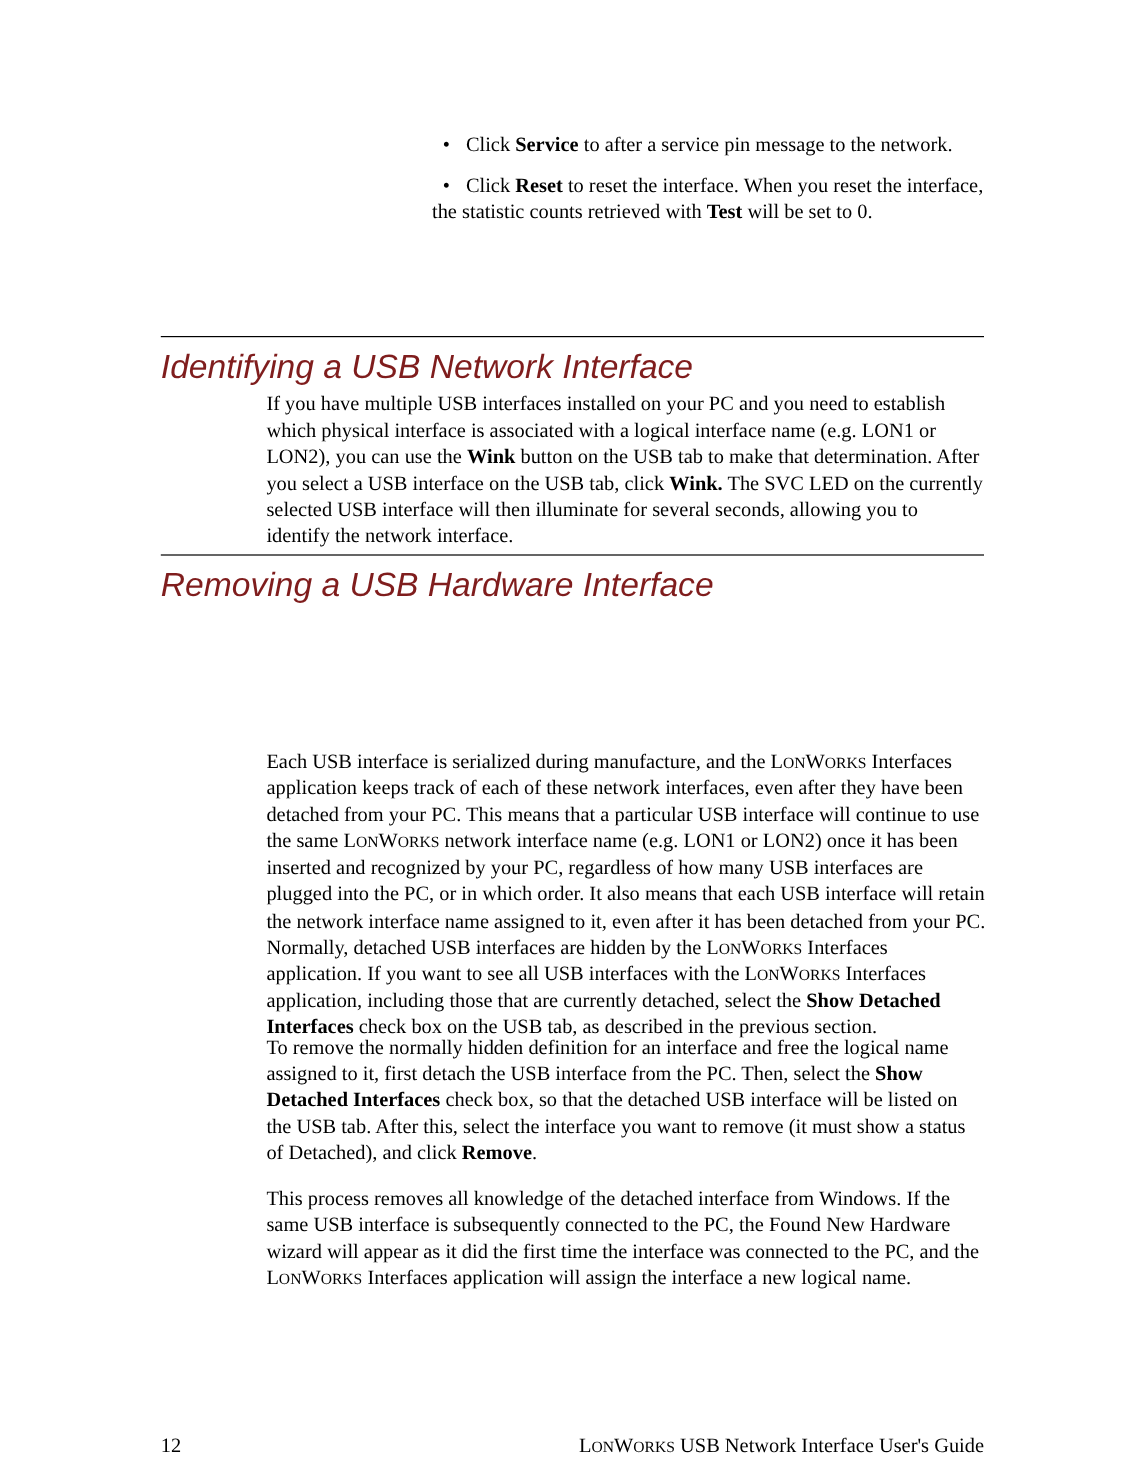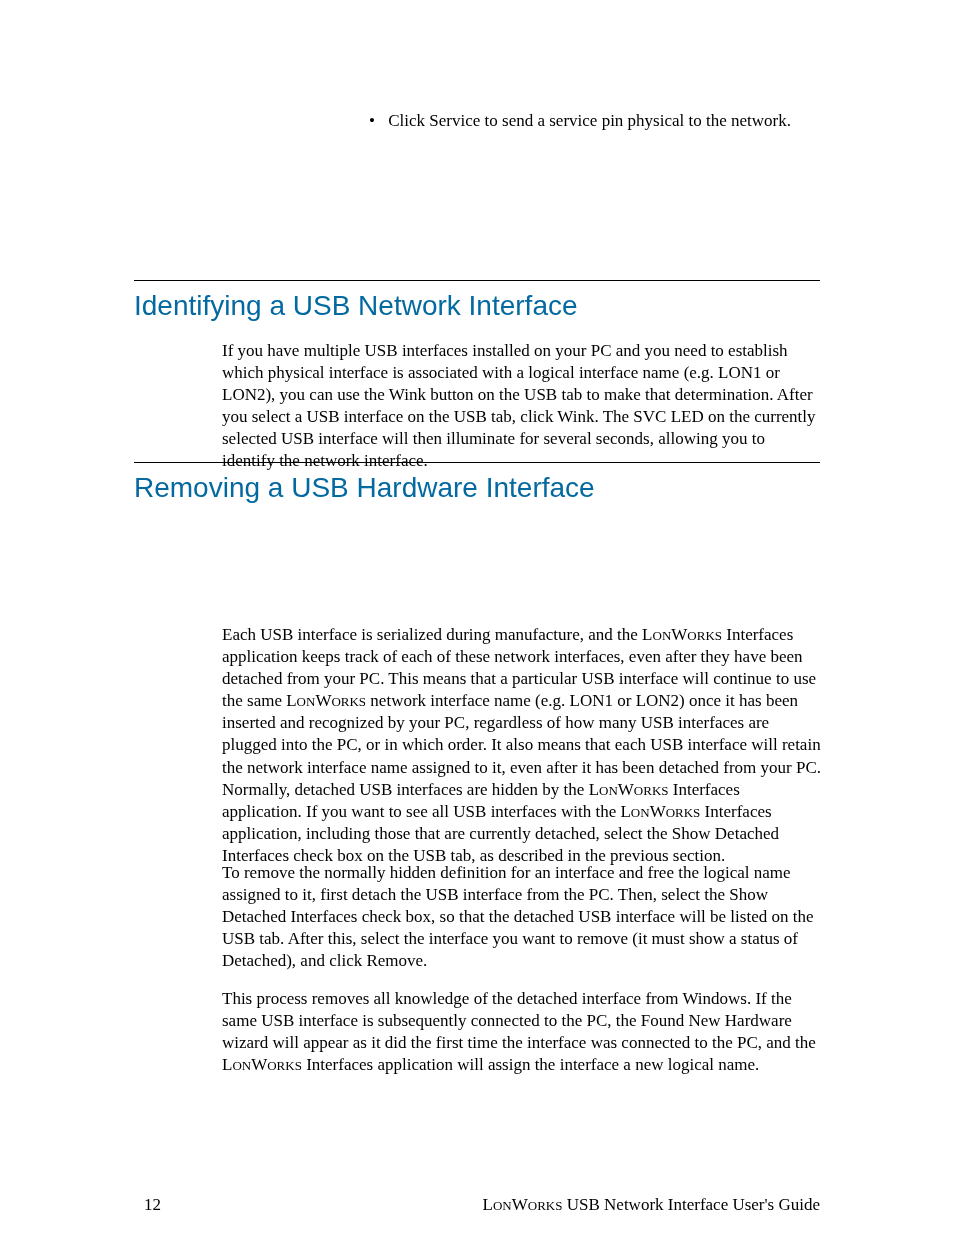--- a/index.html
+++ b/index.html
@@ -40,62 +40,67 @@
     left: 134px;
     width: 686px;
     border: none;
     border-top: 1.5px solid #000;
     margin: 0;
   }
   .heading {
     position: absolute;
     left: 134px;
     font-family: Arial, Helvetica, sans-serif;
+    font-style: italic;
     font-size: 28px;
     font-weight: 400;
-    color: #0369a1;
+    color: #7f1d1d;
   }
   .body-para {
     position: absolute;
     left: 222px;
     width: 600px;
     font-size: 17px;
     line-height: 1.3;
   }
   .footer-left {
     position: absolute;
-    left: 144px;
+    left: 134px;
     bottom: 20px;
     font-size: 17px;
     text-align: center;
   }
   .footer-right {
     position: absolute;
     right: 134px;
     bottom: 20px;
     font-size: 17px;
   }
-  b { font-weight: normal; }
+  b { font-weight: bold; }
 </style>
 </head>
 <body>
 
 <div class="page">
 
   <div class="bullet-block">
     <div class="bullet-item">
       <span class="dot">•</span>
-      <span><span>Click </span><b>Service</b><span> to send a service pin physical to the network.</span></span>
+      <span><span>Click </span><b>Service</b><span> to after a service pin message to the network.</span></span>
+    </div>
+    <div class="bullet-item">
+      <span class="dot">•</span>
+      <span><span>Click </span><b>Reset</b><span> to reset the interface.  When you reset the interface, the statistic counts retrieved with </span><b>Test</b><span> will be set to 0.</span></span>
     </div>
   </div>
 
   <hr class="rule" style="top:280px">
   <div class="heading" style="top:290px">Identifying a USB Network Interface</div>
 
-  <div class="body-para" style="top:340px">
+  <div class="body-para" style="top:326px">
     <span>If you have multiple USB interfaces installed on your PC and you need to establish which physical interface is associated with a logical interface name (e.g. LON1 or LON2), you can use the </span><b>Wink</b><span> button on the USB tab to make that determination.  After you select a USB interface on the USB tab, click </span><b>Wink.</b><span>  The SVC LED on the currently selected USB interface will then illuminate for several seconds, allowing you to identify the network interface.</span>
   </div>
 
   <hr class="rule" style="top:462px">
   <div class="heading" style="top:472px">Removing a USB Hardware Interface</div>
 
 
   <div class="body-para" style="top:624px">
     <span>Each USB interface is serialized during manufacture, and the L</span><span style="font-size:13px">ON</span><span>W</span><span style="font-size:13px">ORKS</span><span> Interfaces application keeps track of each of these network interfaces, even after they have been detached from your PC.  This means that a particular USB interface will continue to use the same L</span><span style="font-size:13px">ON</span><span>W</span><span style="font-size:13px">ORKS</span><span> network interface name (e.g. LON1 or LON2) once it has been inserted and recognized by your PC, regardless of how many USB interfaces are plugged into the PC, or in which order.  It also means that each USB interface will retain the network interface name assigned to it, even after it has been detached from your PC.  Normally, detached USB interfaces are hidden by the L</span><span style="font-size:13px">ON</span><span>W</span><span style="font-size:13px">ORKS</span><span> Interfaces application.  If you want to see all USB interfaces with the L</span><span style="font-size:13px">ON</span><span>W</span><span style="font-size:13px">ORKS</span><span> Interfaces application, including those that are currently detached, select the </span><b>Show Detached Interfaces</b><span> check box on the USB tab, as described in the previous section.</span>
   </div>

